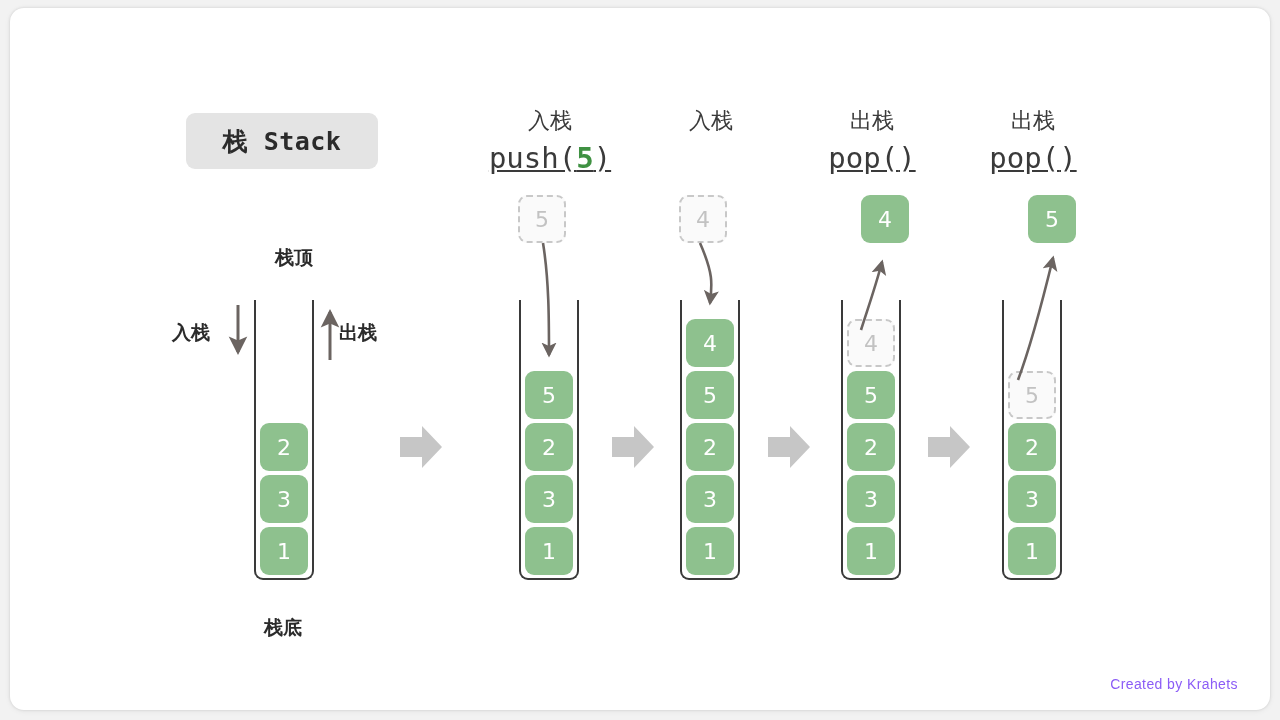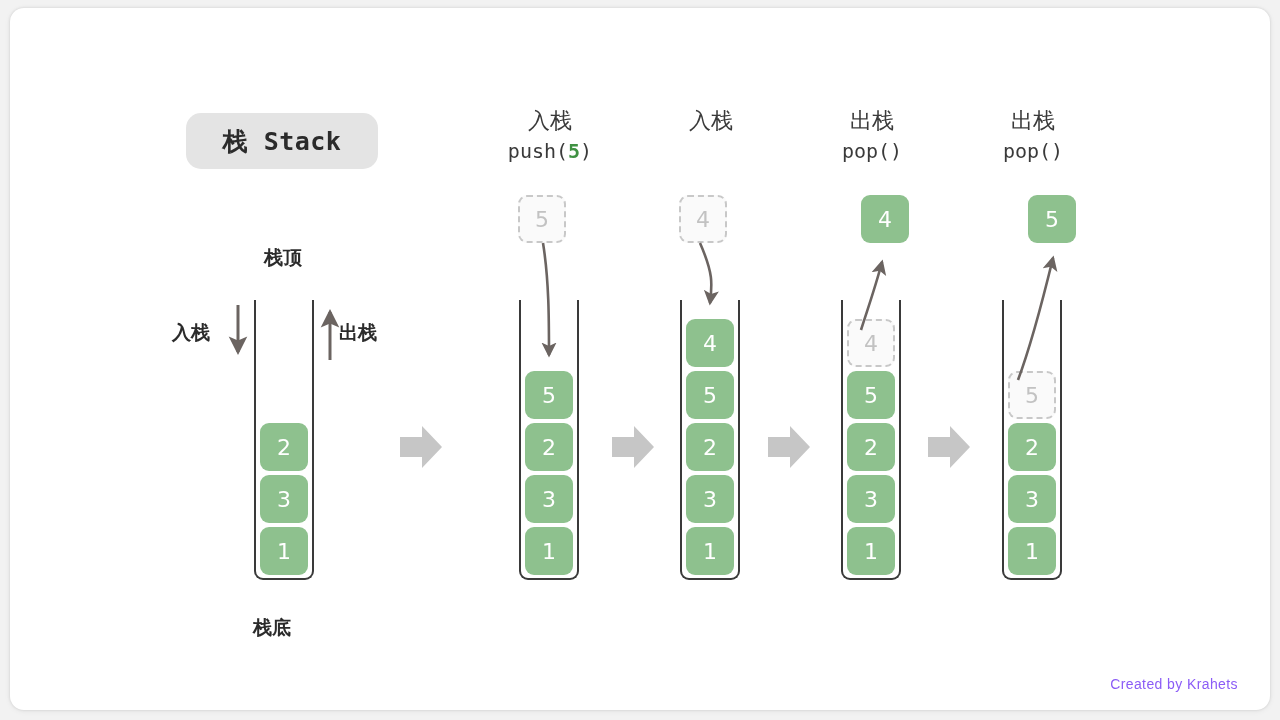--- a/index.html
+++ b/index.html
@@ -27,21 +27,21 @@
   }
 
   
   .title-badge {
     position: absolute;
     left: 186px;
     top: 113px;
     width: 192px;
     height: 56px;
     background: #e4e4e4;
-    border-radius: 15px;
+    border-radius: 9px;
     display: flex;
     align-items: center;
     justify-content: center;
     font-family: "DejaVu Sans Mono", "Liberation Mono", monospace;
     font-size: 25px;
     font-weight: bold;
     color: #2b2b2b;
     letter-spacing: 0.5px;
   }
 
@@ -52,22 +52,23 @@
     line-height: 1.45;
     white-space: nowrap;
   }
   .col-head .cn {
     font-family: "DejaVu Sans", "Liberation Sans", sans-serif;
     font-size: 22px;
     display: block;
   }
   .col-head .code {
     font-family: "DejaVu Sans Mono", "Liberation Mono", monospace;
-    font-size: 20px;
+    font-size: 29px;
     display: block;
+    text-decoration: underline;
   }
   .col-head .code .num { color: #3f9142; font-weight: bold; }
 
   
   .stack-box {
     position: absolute;
     box-sizing: border-box;
     border-left: 2px solid #3a3a3a;
     border-right: 2px solid #3a3a3a;
     border-bottom: 2px solid #3a3a3a;
@@ -106,21 +107,21 @@
     color: #2b2b2b;
     white-space: nowrap;
     font-family: "DejaVu Sans", "Liberation Sans", sans-serif;
   }
   .pos-label {
     position: absolute;
     font-size: 19px;
     font-weight: bold;
     color: #2b2b2b;
     white-space: nowrap;
-    text-align: center;
+    text-align: right;
     font-family: "DejaVu Sans", "Liberation Sans", sans-serif;
   }
 
   
   .overlay {
     position: absolute;
     left: 0; top: 0;
     width: 1280px; height: 720px;
     pointer-events: none;
   }

